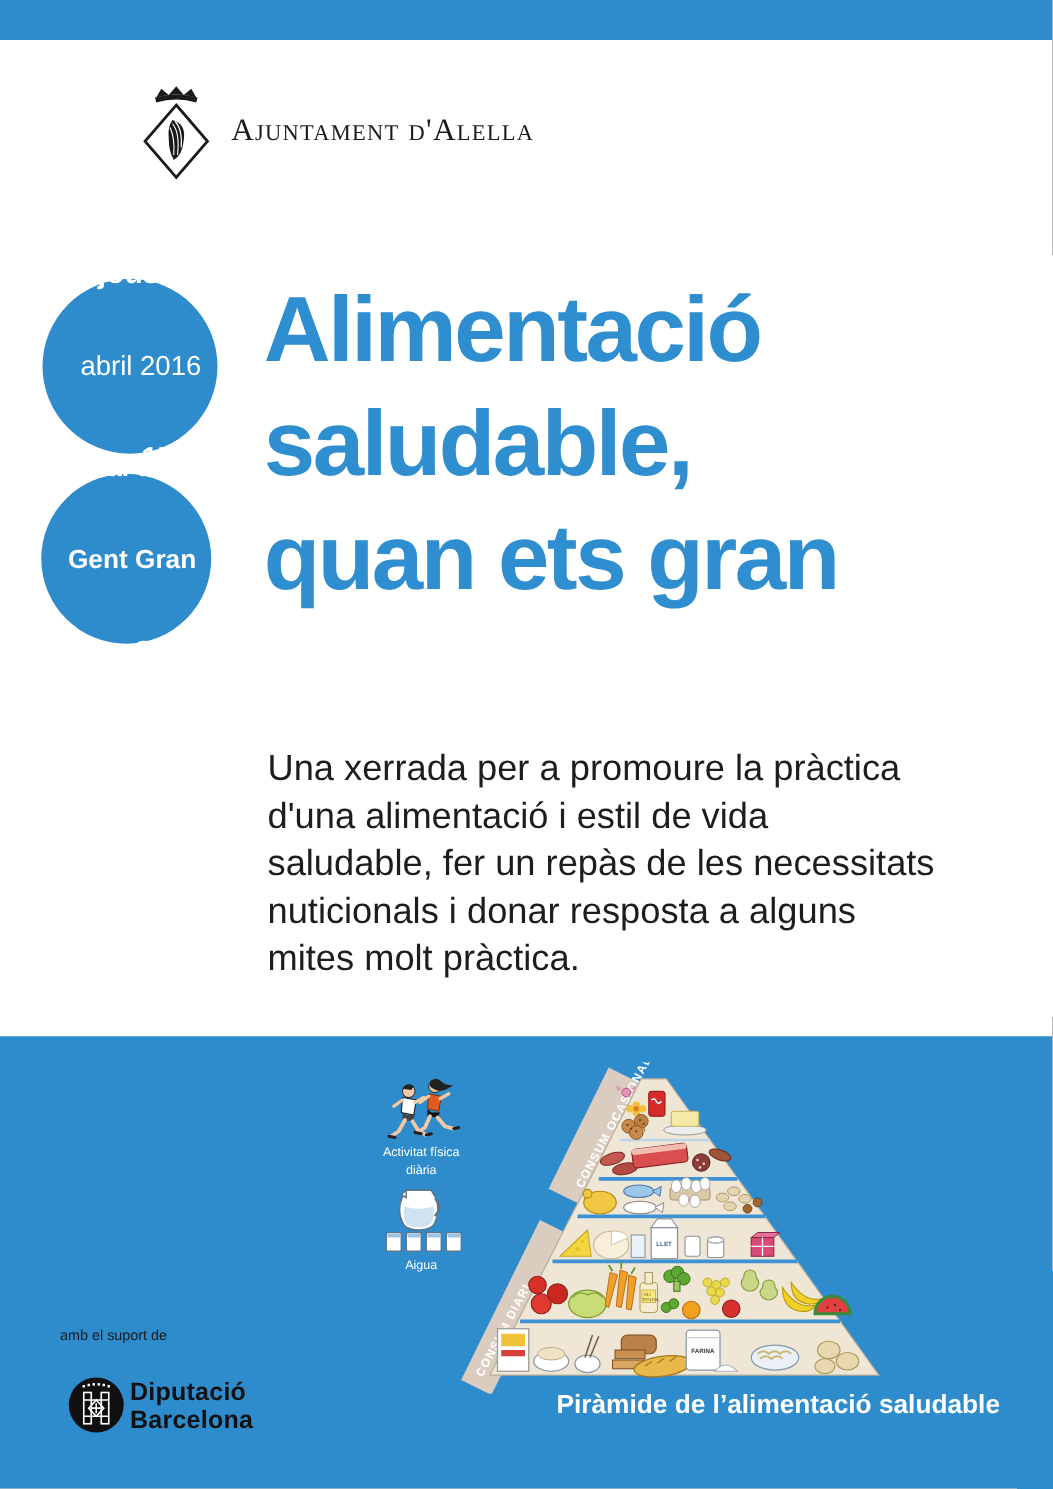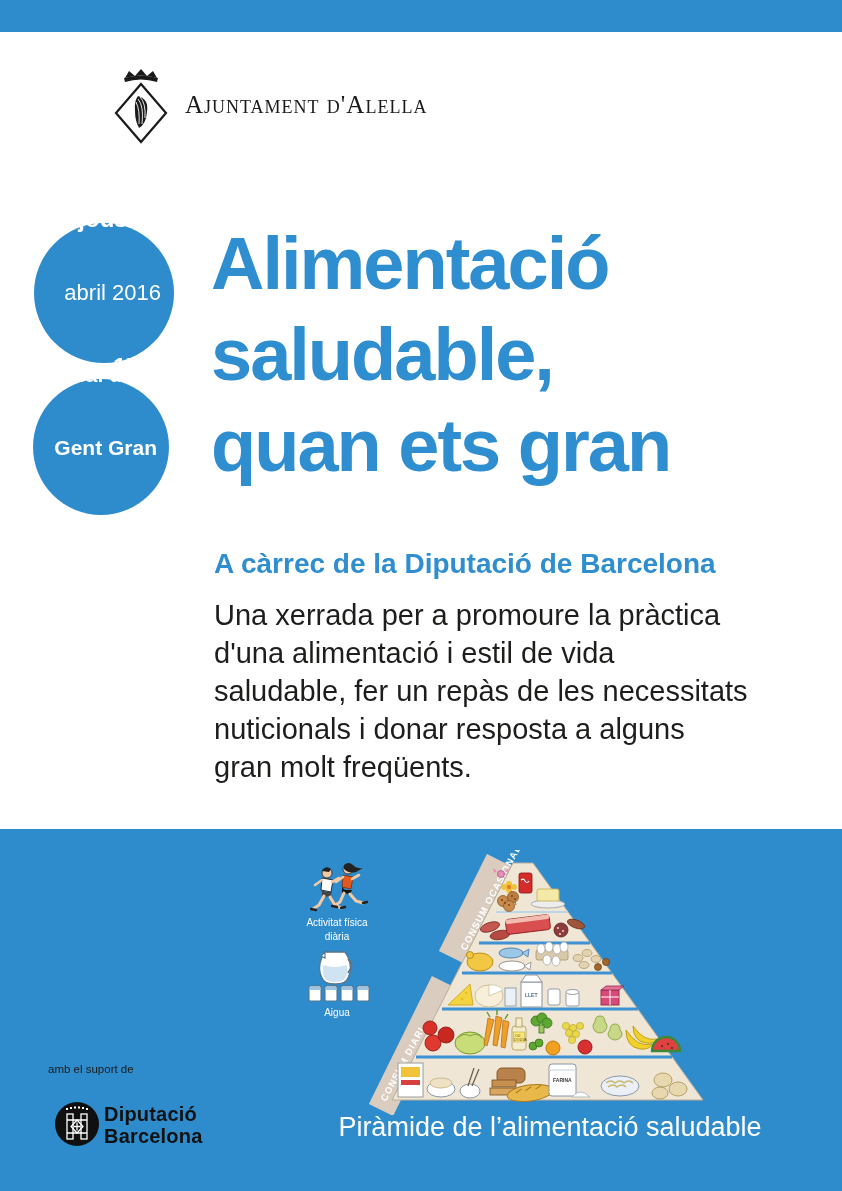--- a/index.html
+++ b/index.html
@@ -38,22 +38,22 @@
     position:absolute;left:214px;top:596px;width:600px;
     color:#1D1D1B;font-size:29px;line-height:38px;font-weight:normal;
   }
   
   .bottom-section{position:absolute;left:0;top:829px;width:842px;height:362px;background:#2E8CCC;}
   .icon-abs{position:absolute;}
   .icon-label{
     position:absolute;color:#fff;font-size:10px;line-height:14px;text-align:center;width:90px;
   }
   .pyramid-caption{
-    position:absolute;left:300px;top:1112px;width:500px;text-align:center;
-    color:#fff;font-weight:normal;font-size:27px;
+    position:absolute;left:300px;top:1112px;width:500px;text-align:right;
+    color:#fff;font-weight:bold;font-size:21px;
   }
   .support-text{position:absolute;left:48px;top:1063px;color:#1a1a1a;font-size:11.5px;}
   .support-org{
     position:absolute;left:104px;top:1103px;color:#111;
     font-weight:bold;font-size:20px;line-height:22px;letter-spacing:0.2px;
   }
 </style>
 </head>
 <body>
 
@@ -86,28 +86,27 @@
     <div class="c-venue">Gent Gran</div>
     <div class="c-venue">Can Gaza</div>
   </div>
 
   <div class="title">
     <div>Alimentació</div>
     <div>saludable,</div>
     <div>quan ets gran</div>
   </div>
 
-  <div class="subtitle">A càrrec de la Diputació de Barcelona</div>
 
   <div class="description">
     <div>Una xerrada per a promoure la pràctica</div>
     <div>d'una alimentació i estil de vida</div>
     <div>saludable, fer un repàs de les necessitats</div>
     <div>nuticionals i donar resposta a alguns</div>
-    <div>gran molt freqüents.</div>
+    <div>mites molt pràctica.</div>
   </div>
 
   <div class="bottom-section"></div>
 
   <svg class="icon-abs" style="left:310px;top:861px" width="58" height="54" viewBox="0 0 58 54">
 
     <g>
       <circle cx="17" cy="12" r="5" fill="#F2C9A4" stroke="#222" stroke-width="0.8"></circle>
       <path d="M12 10 a5.5 5.5 0 0 1 9 -2 l-2 3 z" fill="#222"></path>
       <path d="M12 17 L23 19 L21 31 L11 29 Z" fill="#FFFFFF" stroke="#222" stroke-width="0.9"></path>

